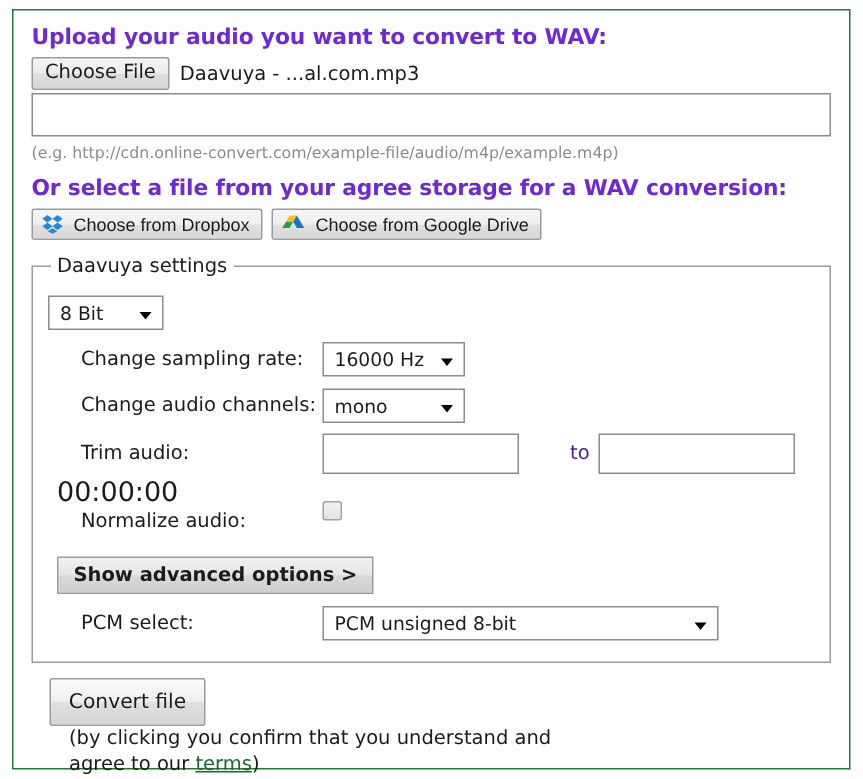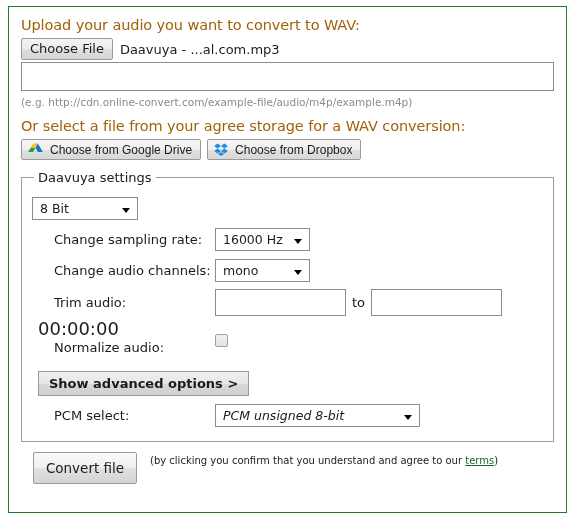--- a/index.html
+++ b/index.html
@@ -18,22 +18,22 @@
   .page-frame {
     position: absolute;
     left: 8px; top: 6px;
     width: 559px; height: 507px;
     border: 1px solid #1f7a33;
     background: #ffffff;
     padding: 10px 12px 8px 12px;
   }
 
   .heading {
-    color: #a16207;
-    font-weight: normal;
+    color: #6d28d9;
+    font-weight: bold;
     font-size: 14.5px;
     letter-spacing: -0.1px;
     margin: 0 0 4px 0;
     line-height: 17px;
   }
   .heading.second { margin-top: 12px; }
   .heading.third  { margin-top: 9px; }
 
   
   .file-row {
@@ -147,40 +147,41 @@
     content: "";
     position: absolute;
     right: 8px; top: 50%;
     margin-top: -1px;
     width: 0; height: 0;
     border-left: 4px solid transparent;
     border-right: 4px solid transparent;
     border-top: 5px solid #000000;
     pointer-events: none;
   }
-  .sel-narrow { width: 106px; }
+  .sel-narrow { width: 77px; }
   .sel-mid    { width: 95px; }
-  .sel-pcm    { width: 205px; font-style: italic; }
+  .sel-pcm    { width: 264px; }
 
   
   .trim-row { display: flex; align-items: center; height: 32px; }
   .trim-input {
     width: 131px;
     height: 27px;
     border: 1px solid #8c8c8c;
     background: #ffffff;
     font-family: "DejaVu Sans", "Liberation Sans", sans-serif;
     font-size: 13px;
     padding: 2px 5px;
     outline: none;
   }
   .trim-to {
     padding: 0 6px;
     font-size: 13px;
-    color: #0f172a;
+    color: #4c1d95;
+    margin-left: 28px;
   }
   .time-label {
     padding-left: 6px;
     font-size: 18px;
     color: #1b1b1b;
     height: 22px;
     line-height: 22px;
   }
 
   
@@ -209,36 +210,37 @@
     cursor: pointer;
     font-family: "DejaVu Sans", "Liberation Sans", sans-serif;
   }
 
   
   .convert-row {
     display: flex;
     align-items: flex-start;
     margin-top: 10px;
     padding-left: 12px;
+    flex-direction: column;
   }
   .convert-btn {
     width: 104px;
     height: 32px;
     font-size: 13.5px;
     background: linear-gradient(to bottom, #fbfbfb 0%, #efefef 48%, #e0e0e0 52%, #d4d4d4 100%);
     border: 1px solid #9a9a9a;
     border-radius: 2px;
     color: #1b1b1b;
     cursor: pointer;
     font-family: "DejaVu Sans", "Liberation Sans", sans-serif;
     flex: none;
   }
   .terms-text {
     margin-left: 13px;
-    font-size: 10px;
+    font-size: 13px;
     line-height: 17px;
     color: #1b1b1b;
     max-width: 360px;
   }
   .terms-link {
     color: #146b2b;
     text-decoration: underline;
     cursor: pointer;
   }
 </style>
@@ -255,46 +257,46 @@
   </div>
 
 
   <input class="url-input" type="text" value="" style="">
 
   <div class="url-hint">(e.g. http://cdn.online-convert.com/example-file/audio/m4p/example.m4p)</div>
 
   <div class="heading third">Or select a file from your agree storage for a WAV conversion:</div>
 
   <div class="cloud-row">
+    <button type="button" class="cloud-btn">
+      <span>
+        <svg width="14" height="13" viewBox="0 0 14 13">
+          <polygon points="3.6,0.4 0.2,2.9 3.6,5.4 7,2.9" fill="#1e8ae0"></polygon>
+          <polygon points="10.4,0.4 7,2.9 10.4,5.4 13.8,2.9" fill="#1e8ae0"></polygon>
+          <polygon points="0.2,7.9 3.6,5.4 7,7.9 3.6,10.4" fill="#1e8ae0"></polygon>
+          <polygon points="13.8,7.9 10.4,5.4 7,7.9 10.4,10.4" fill="#1e8ae0"></polygon>
+          <polygon points="3.8,11.2 7,9.1 10.2,11.2 7,12.8" fill="#1e8ae0"></polygon>
+        </svg>
+      </span>
+      <span>Choose from Dropbox</span>
+    </button>
+
     <button type="button" class="cloud-btn">
       <span>
         <svg width="15" height="13" viewBox="0 0 15 13">
           <polygon points="5.1,0.6 9.9,0.6 7.5,4.8" fill="#f6c219"></polygon>
           <polygon points="5.1,0.6 7.5,4.8 2.6,4.8" fill="#f6c219"></polygon>
           <polygon points="2.6,4.8 7.5,4.8 5.1,9.0 0.2,9.0" fill="#2d9b4e"></polygon>
           <polygon points="7.5,4.8 9.9,0.6 14.8,9.0 9.9,9.0" fill="#1a73c8"></polygon>
           <polygon points="0.2,9.0 5.1,9.0 9.9,9.0 7.5,12.4 2.6,12.4" fill="#2d9b4e" opacity="0"></polygon>
           <polygon points="5.1,9.0 14.8,9.0 12.4,12.6 2.7,12.6" fill="#2d9b4e" opacity="0"></polygon>
         </svg>
       </span>
       <span>Choose from Google Drive</span>
     </button>
-
-    <button type="button" class="cloud-btn">
-      <span>
-        <svg width="14" height="13" viewBox="0 0 14 13">
-          <polygon points="3.6,0.4 0.2,2.9 3.6,5.4 7,2.9" fill="#1e8ae0"></polygon>
-          <polygon points="10.4,0.4 7,2.9 10.4,5.4 13.8,2.9" fill="#1e8ae0"></polygon>
-          <polygon points="0.2,7.9 3.6,5.4 7,7.9 3.6,10.4" fill="#1e8ae0"></polygon>
-          <polygon points="13.8,7.9 10.4,5.4 7,7.9 10.4,10.4" fill="#1e8ae0"></polygon>
-          <polygon points="3.8,11.2 7,9.1 10.2,11.2 7,12.8" fill="#1e8ae0"></polygon>
-        </svg>
-      </span>
-      <span>Choose from Dropbox</span>
-    </button>
   </div>
 
   <fieldset class="optional-fs">
     <legend>Daavuya settings</legend>
 
     <div class="opt-row">
       <span class="sel-wrap">
         <select class="sel sel-narrow">
           <option>8 Bit</option>
         </select>

